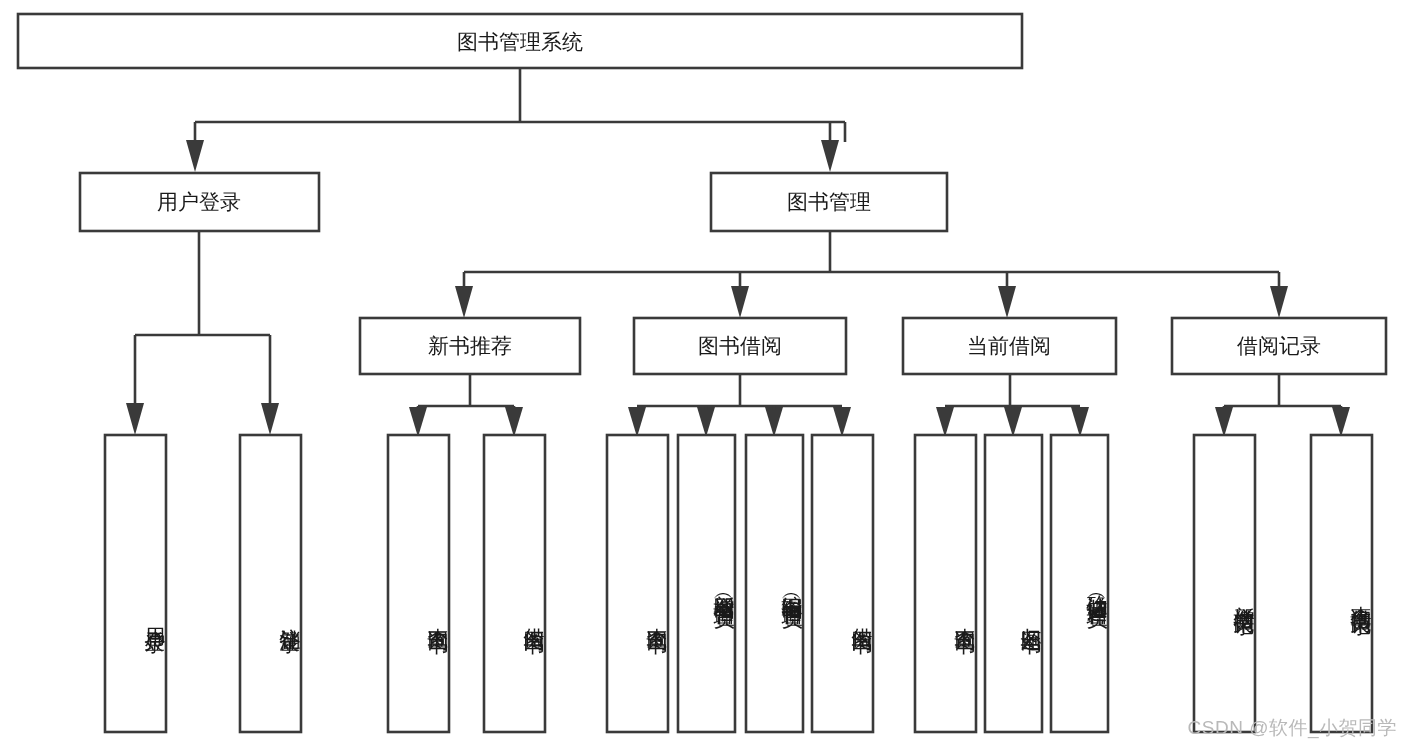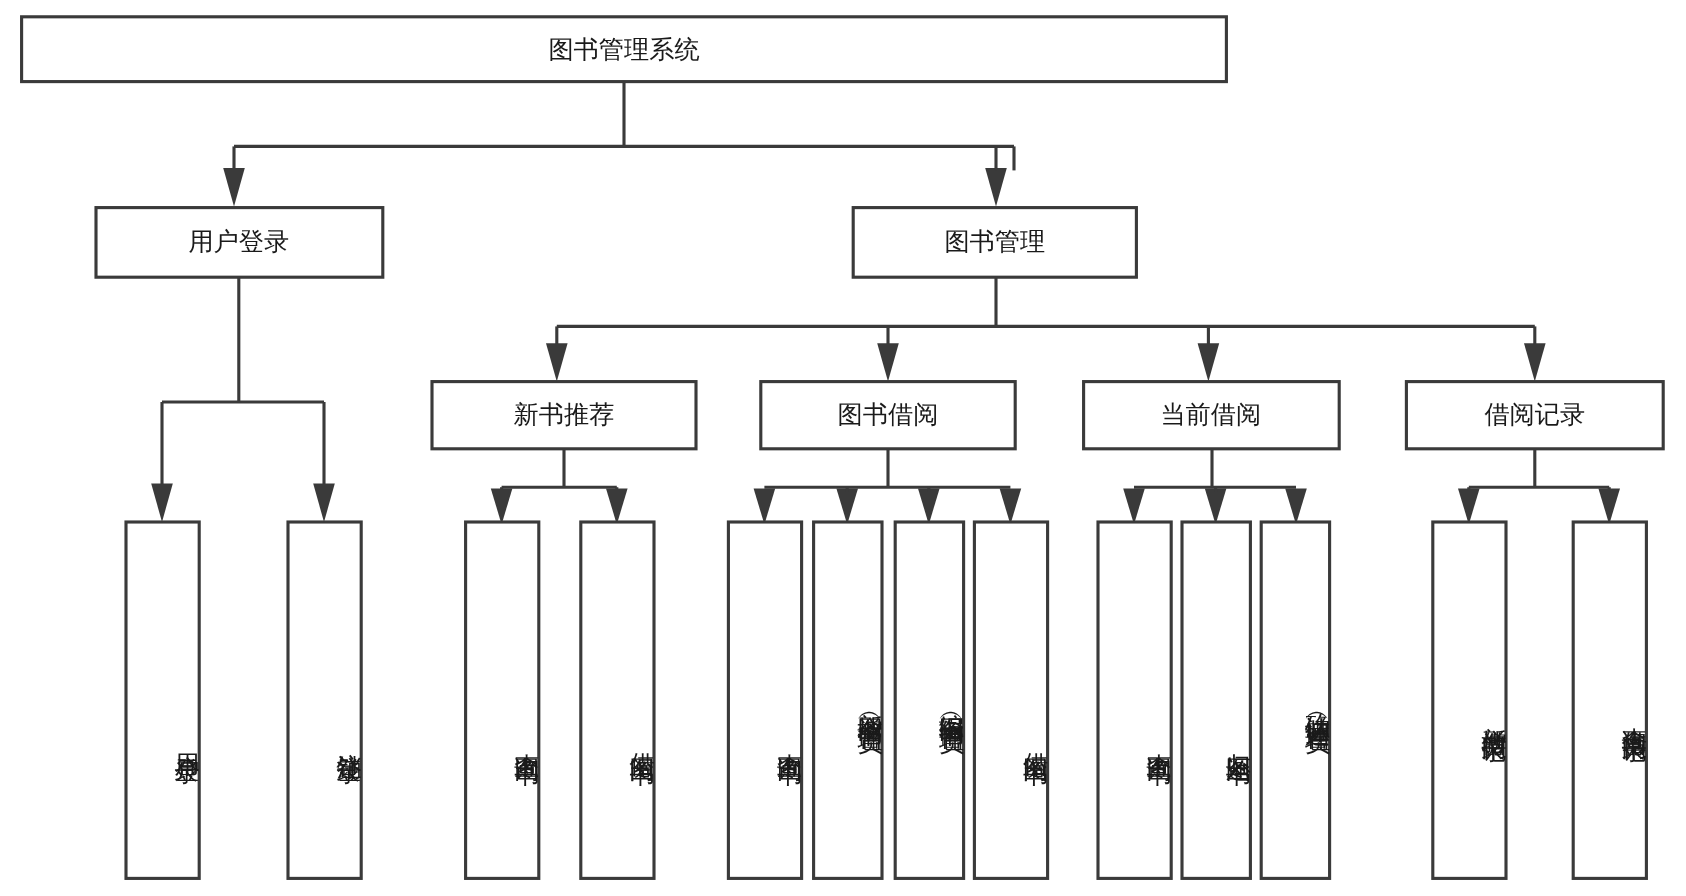--- a/index.html
+++ b/index.html
@@ -223,14 +223,15 @@
   <div class="vlabel" style="left:746px; top:444px; width:57px; height:285px;">编辑图书（管理员）</div>
   <div class="vlabel" style="left:812px; top:505px; width:61px; height:220px;">借阅图书</div>
 
   <div class="vlabel" style="left:915px; top:505px; width:61px; height:220px;">查询图书</div>
   <div class="vlabel" style="left:985px; top:505px; width:57px; height:220px;">归还图书</div>
   <div class="vlabel" style="left:1051px; top:444px; width:57px; height:285px;">确认归还（管理员）</div>
 
   <div class="vlabel" style="left:1194px; top:462px; width:61px; height:265px;">新增借阅记录</div>
   <div class="vlabel" style="left:1311px; top:462px; width:61px; height:265px;">查询借阅记录</div>
 
+  <div class="watermark">CSDN @软件_小贺同学</div>
 
 </div>
 
 </body></html>

